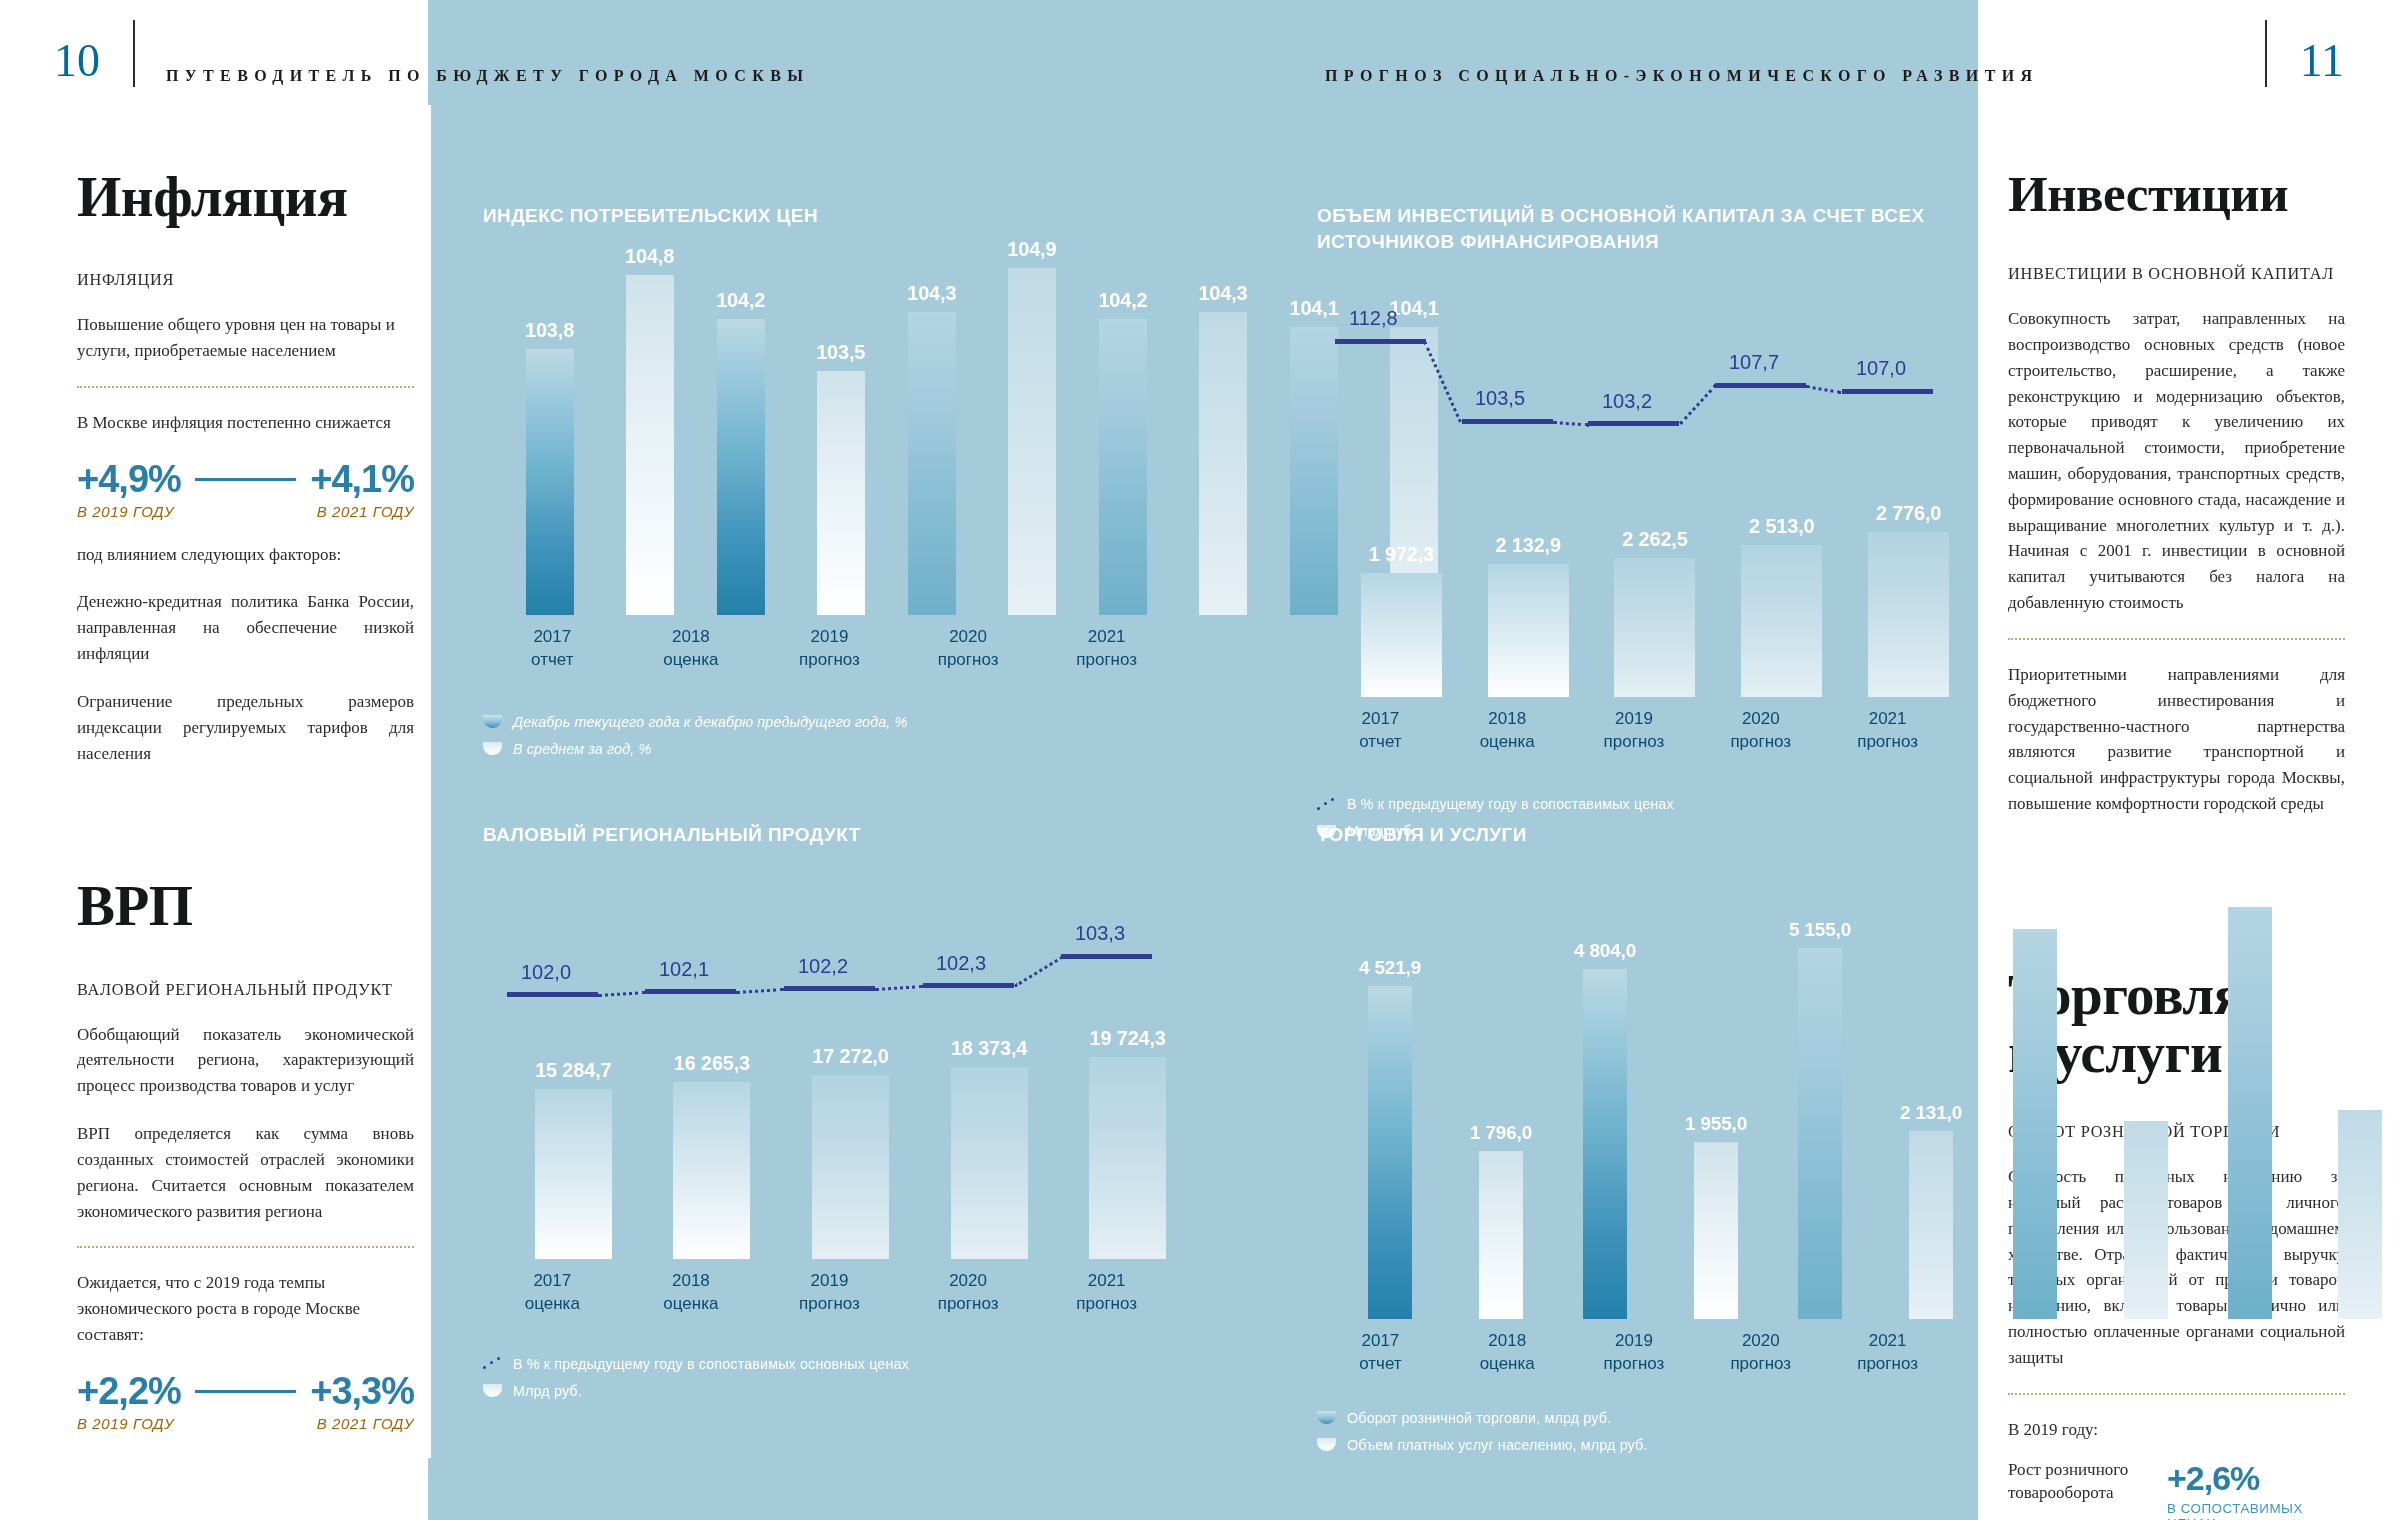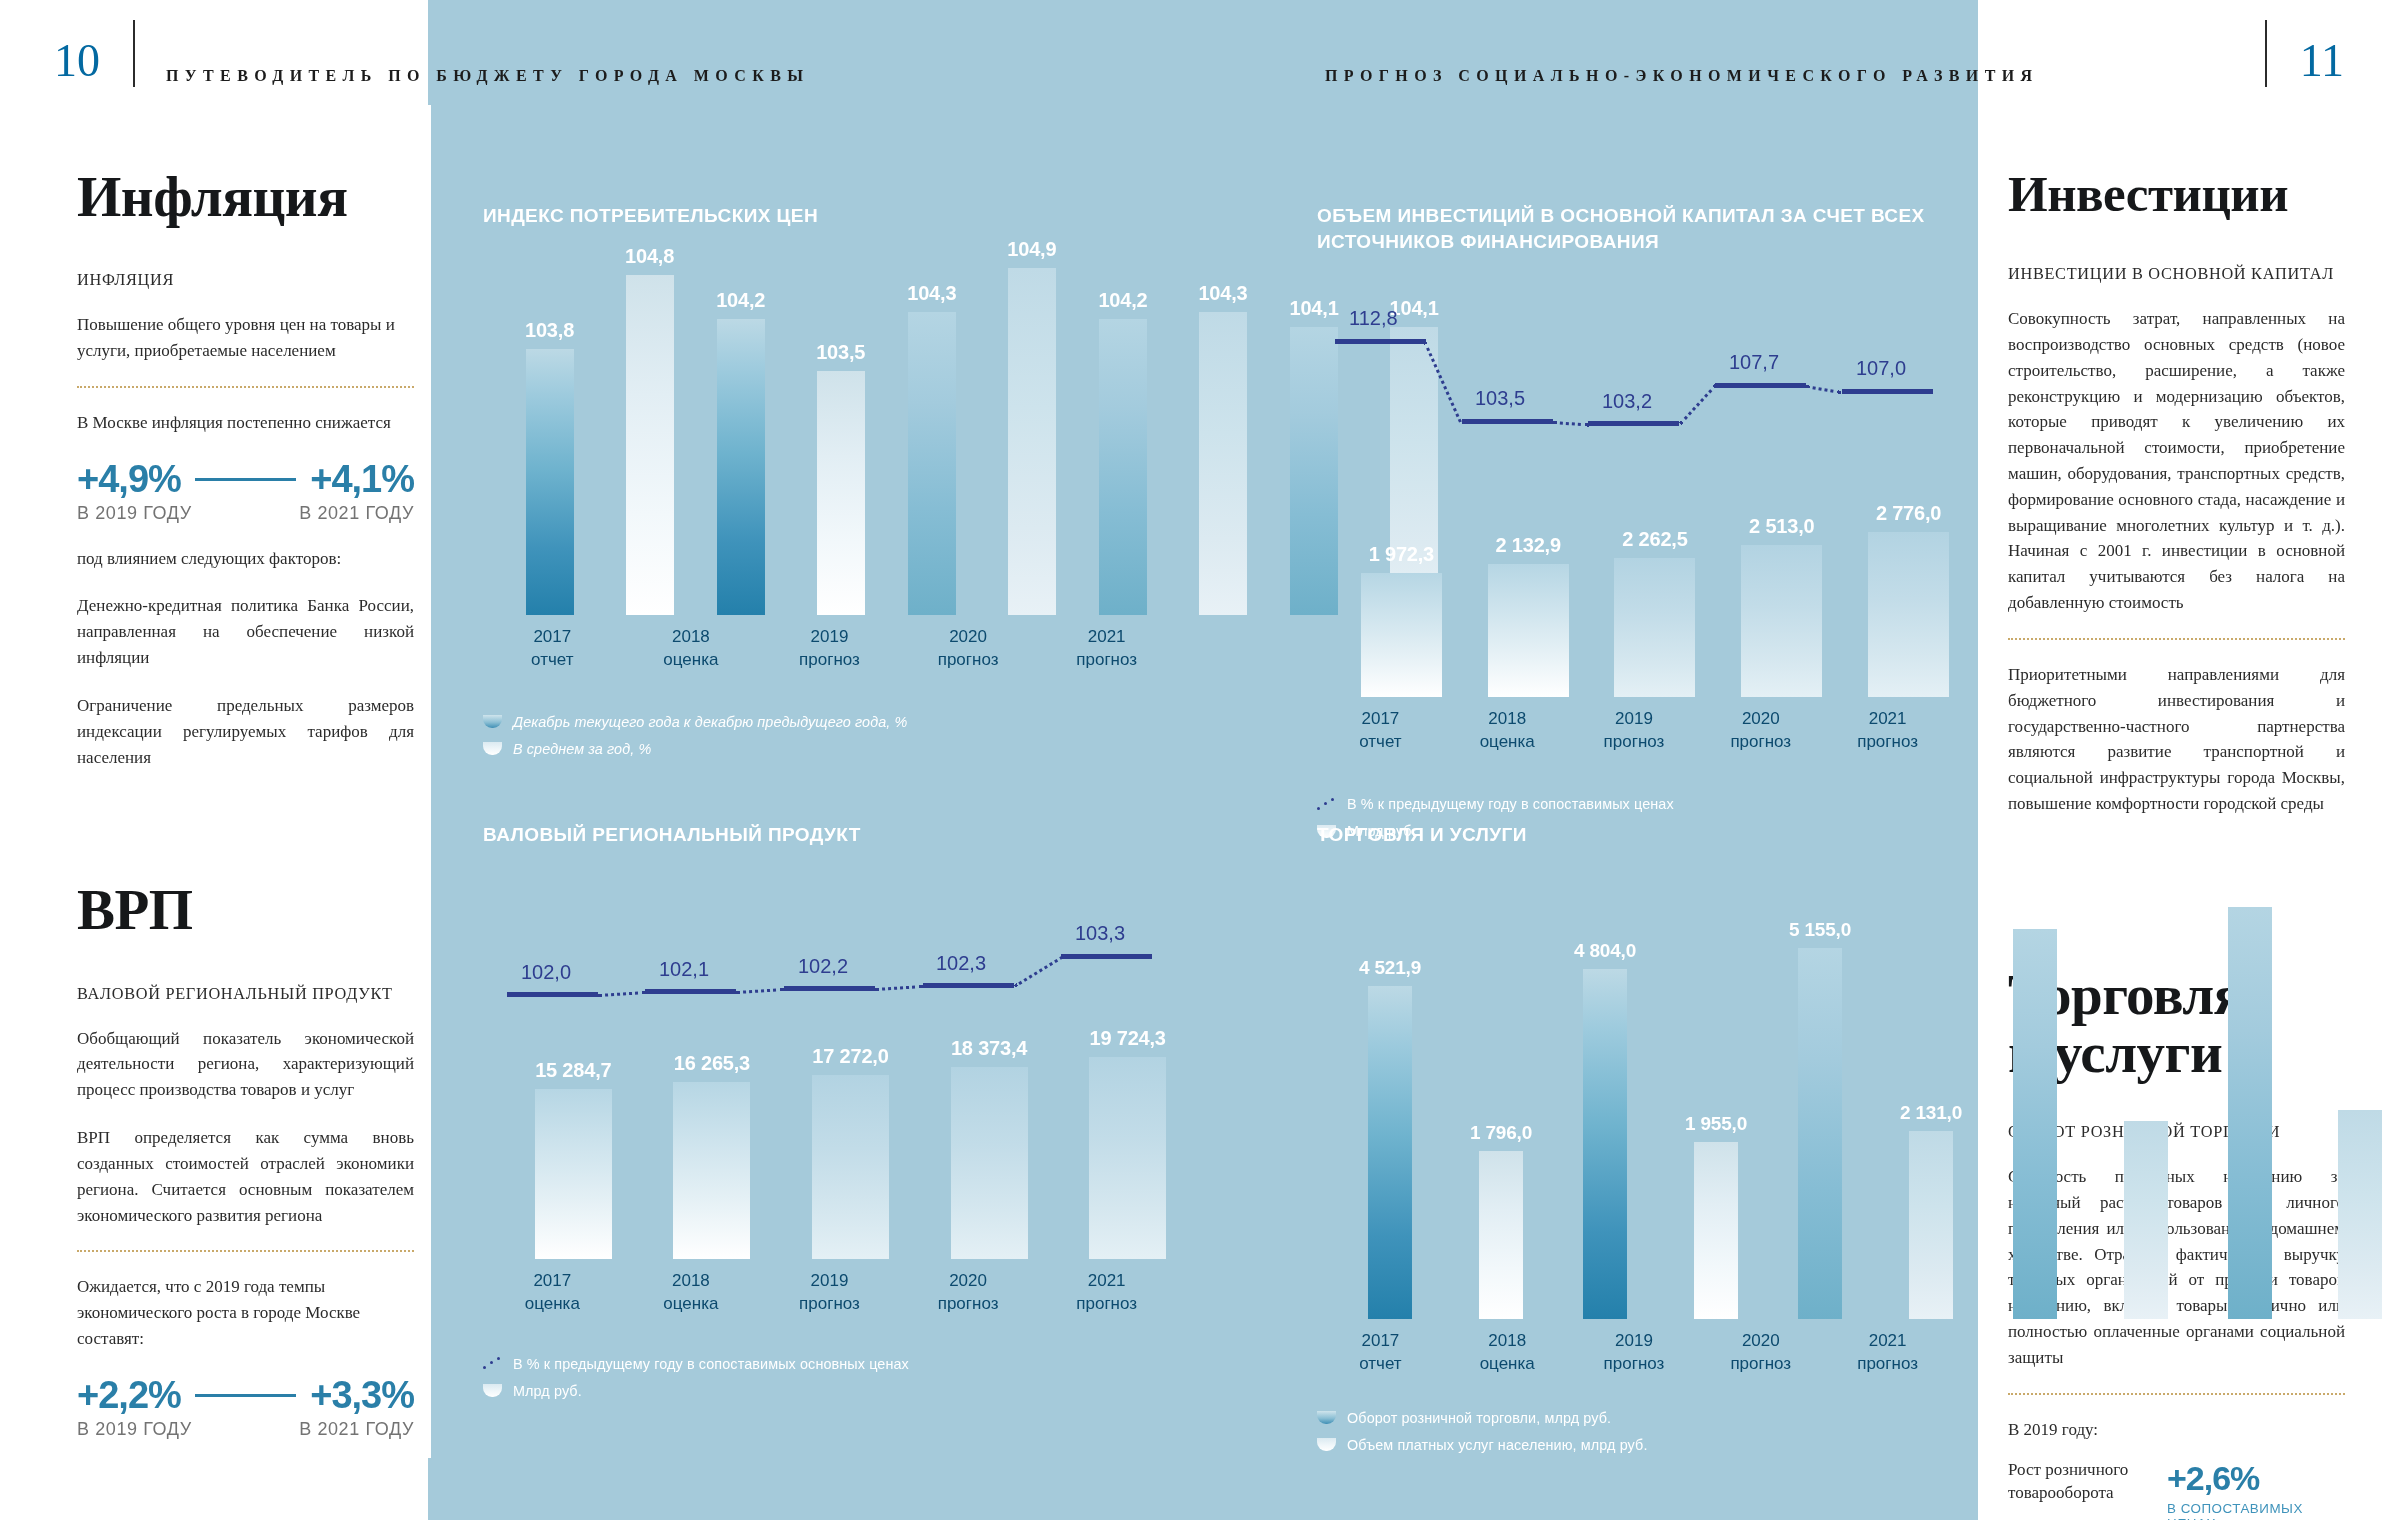--- a/index.html
+++ b/index.html
@@ -58,22 +58,22 @@
     margin:20px 0 22px 0;height:0;
   }
   .kpi-row{display:flex;align-items:center;margin:10px 0 2px 0;}
   .kpi-val{
     font-size:38px;font-weight:bold;color:#2a7fa8;
     font-family:"Liberation Sans", sans-serif;letter-spacing:-1px;
   }
   .kpi-dash{flex:1;height:3px;background:#2a7fa8;margin:0 14px;}
   .kpi-sub-row{display:flex;justify-content:space-between;margin-bottom:22px;}
   .kpi-sub{
-    font-size:18px;color:#737373;letter-spacing:0.6px;
-    font-family:"Liberation Sans", sans-serif;text-transform:uppercase;
+    font-size:15px;color:#a16207;letter-spacing:0.6px;
+    font-family:"Liberation Sans", sans-serif;text-transform:uppercase;font-style:italic;
   }
   
   .kpi2{display:flex;align-items:flex-start;margin:16px 0 6px 0;}
   .kpi2-name{
     font-family:"Liberation Serif", serif;
     font-size:17px;line-height:1.35;color:#2b2b2b;width:149px;flex:none;
   }
   .kpi2-right{flex:1;text-align:left;padding-left:10px;}
   .kpi2-val{font-size:34px;font-weight:bold;color:#2a7fa8;letter-spacing:-1px;}
   .kpi2-note{font-size:13.4px;color:#3f93bb;letter-spacing:0.5px;text-transform:uppercase;margin-top:3px;}

